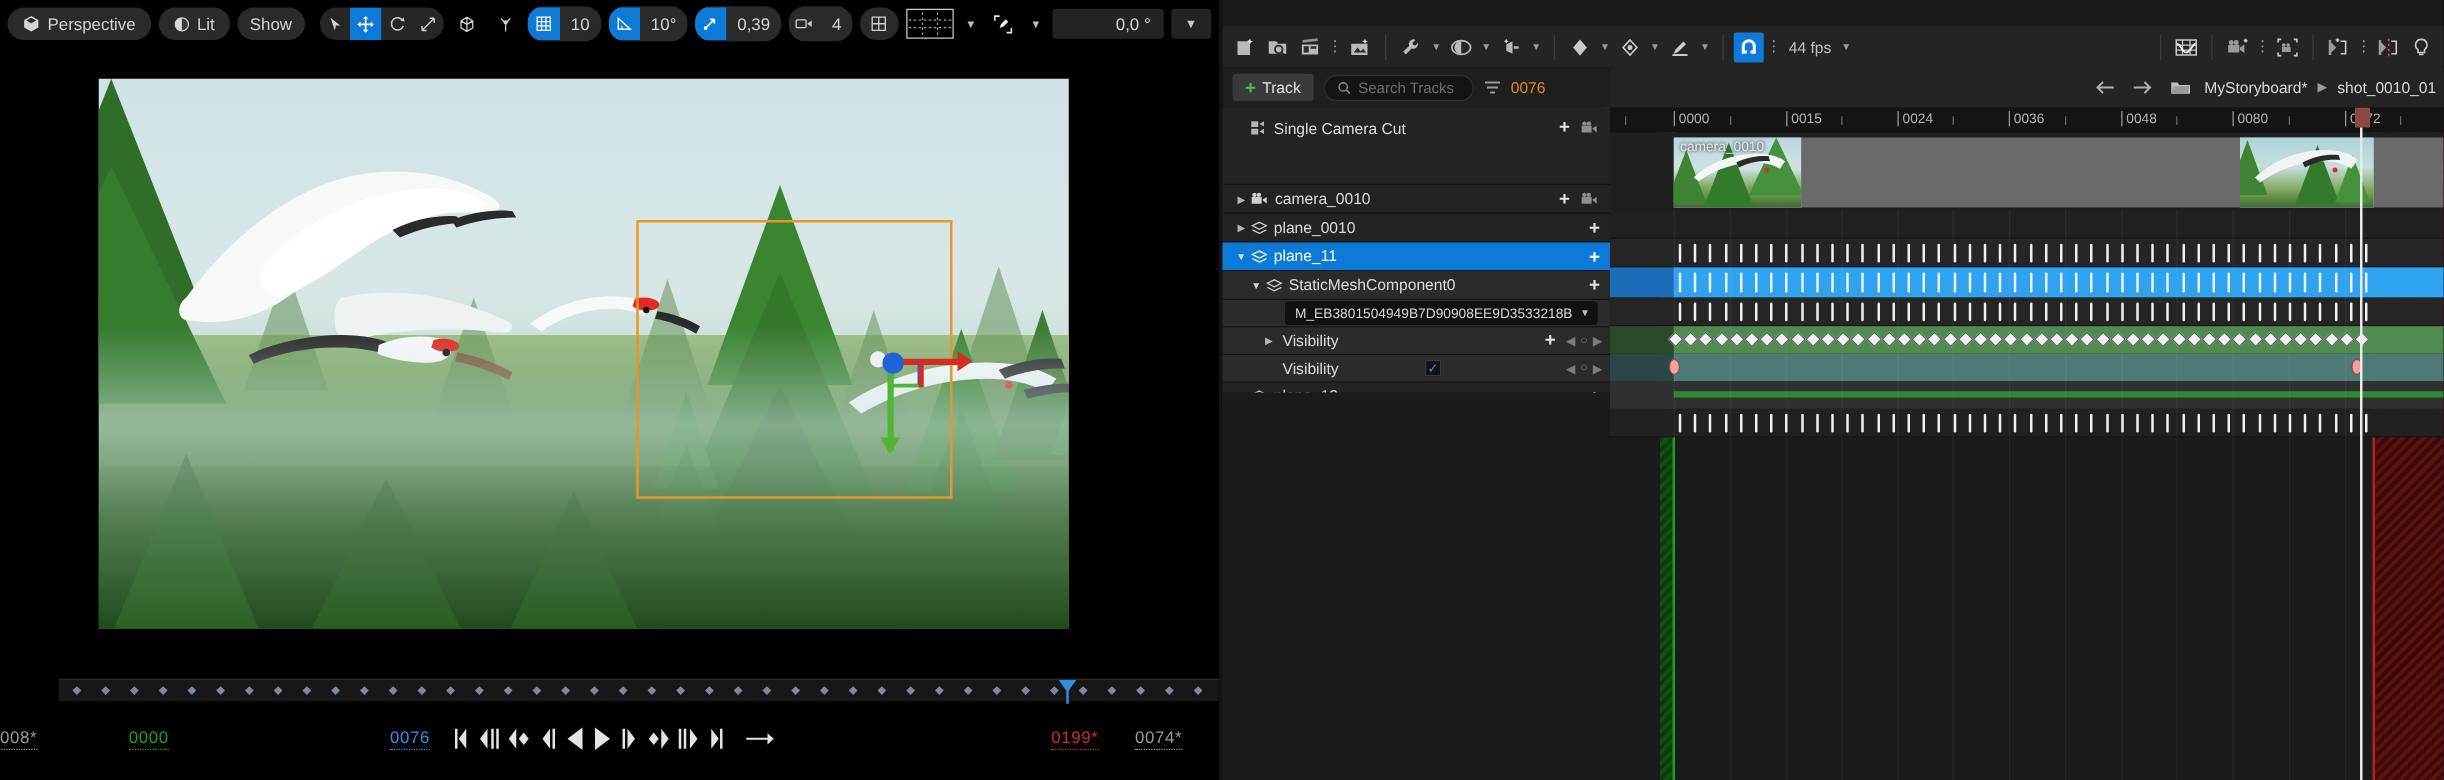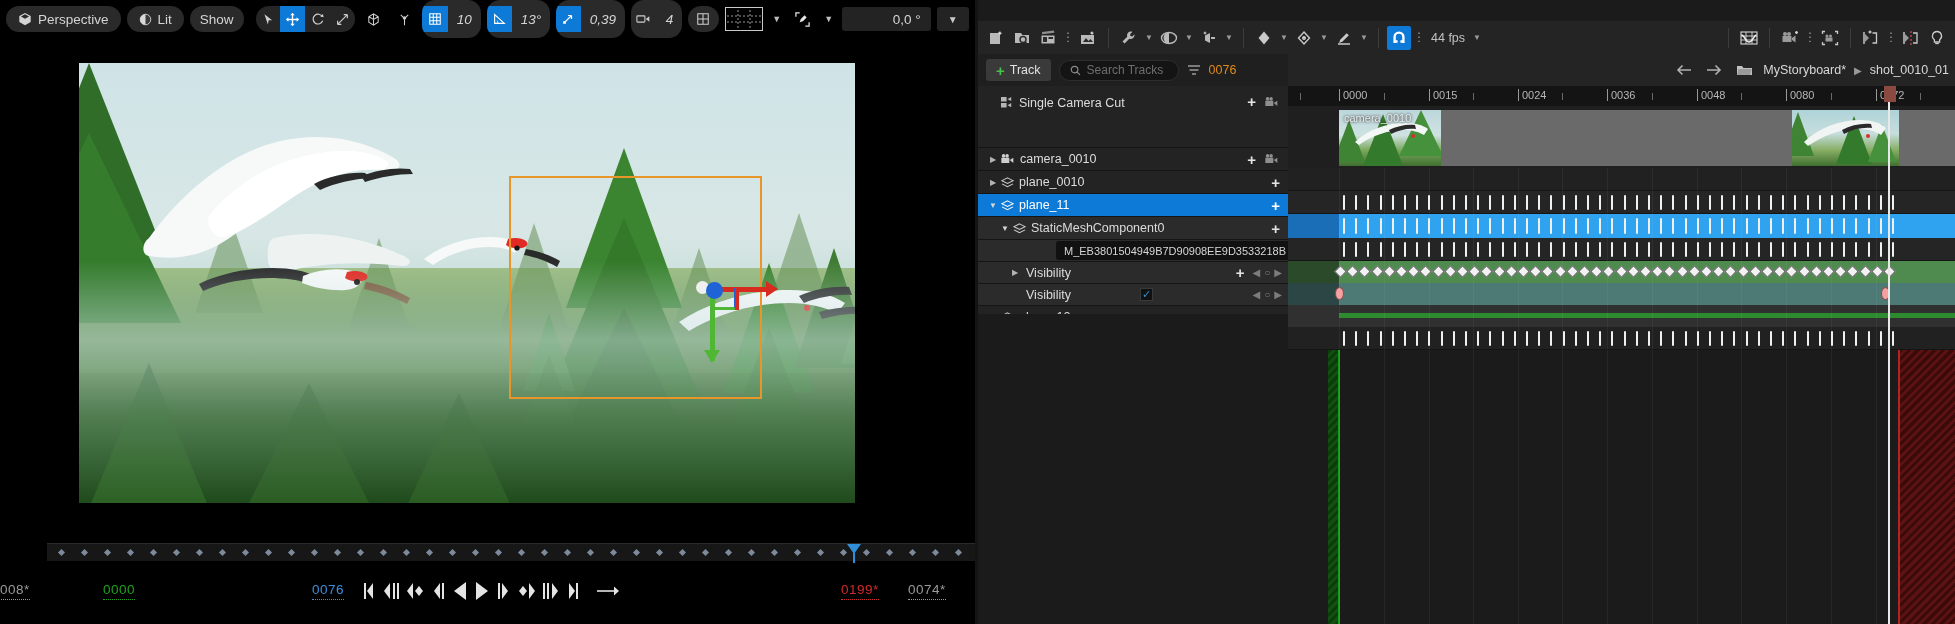--- a/index.html
+++ b/index.html
@@ -32,21 +32,21 @@
 
   
   .seg{ display:flex; align-items:center; background:transparent; }
   .seg .sbtn{
     width:26px; height:26px; display:flex; align-items:center; justify-content:center;
     background:transparent; color:#cfcfcf;
   }
   .seg .sbtn.active{ background:#0c7ad6; color:#fff; }
   .seg.rounded{ border-radius:13px; overflow:hidden; background:#262626; }
 
-  .combo{ display:flex; align-items:center; background:#2a2a2a; border-radius:13px; overflow:hidden; height:38px;font-style:italic; }
+  .combo{ display:flex; align-items:center; background:#2a2a2a; border-radius:13px; overflow:hidden; height:28px; }
   .combo .cicon{ width:28px; height:26px; display:flex; align-items:center; justify-content:center; }
   .combo .cicon.on{ background:#0c7ad6; color:#fff; }
   .combo .cval{ padding:0 9px; font-size:13.5px; color:#d4d4d4; display:flex; align-items:center; height:26px;}
 
   .iconbtn{ width:26px;height:26px; display:flex;align-items:center;justify-content:center; color:#cfcfcf;}
   .drop-caret{ width:16px;height:26px; display:flex;align-items:center;justify-content:center;color:#bdbdbd; font-size:9px;}
   .boxbtn{ width:40px;height:24px; border:1px solid #c9c9c9; display:flex;align-items:center;justify-content:center; }
   .numfield{
     width:92px;height:24px;background:#232323;border-radius:3px; display:flex;align-items:center;
     justify-content:flex-end; padding-right:10px; font-size:13.5px;color:#d6d6d6;
@@ -271,21 +271,21 @@
         <div class="cval">10</div>
       </div>
 
       <div class="combo">
         <div class="cicon on">
           <svg width="14" height="14" viewBox="0 0 16 16">
               <path fill="none" stroke="#fff" stroke-width="1.3" d="M3 13h11L3 3z"></path>
               <path fill="none" stroke="#fff" stroke-width="1" d="M6.5 13a4 4 0 0 0-.6-3.2"></path>
             </svg>
         </div>
-        <div class="cval">13°</div>
+        <div class="cval">10°</div>
       </div>
 
       <div class="combo">
         <div class="cicon on">
           <svg width="14" height="14" viewBox="0 0 16 16">
               <path fill="none" stroke="#fff" stroke-width="1.4" d="M4 12 12 4M12 4H8M12 4v4"></path>
               <rect x="2.5" y="10.5" width="3" height="3" fill="#fff"></rect>
             </svg>
         </div>
         <div class="cval">0,39</div>
@@ -866,21 +866,21 @@
                 <path fill="none" stroke="#cfcfcf" stroke-width="1.1" d="M8 2 14 5l-6 3-6-3z"></path>
                 <path fill="none" stroke="#cfcfcf" stroke-width="1.1" d="M2 8.5 8 11.5l6-3"></path>
               </svg>
           </span>
           <span class="tname">StaticMeshComponent0</span>
           <span class="right-ico">
             <span class="plusbtn">+</span>
           </span>
         </div>
 
-        <div class="trow sub2" style="height:22px;padding-left:76px;">
+        <div class="trow sub2" style="height:22px;padding-left:48px;">
           <div class="mat-combo">
             <span>M_EB3801504949B7D90908EE9D3533218B</span>
             <span style="font-size:8px;color:#bdbdbd;">▼</span>
           </div>
         </div>
 
         <div class="trow sub" style="height:22px;padding-left:30px;">
           <span class="tri">▶</span>
           <span class="tname">Visibility</span>
           <span class="right-ico" style="right:6px;">

